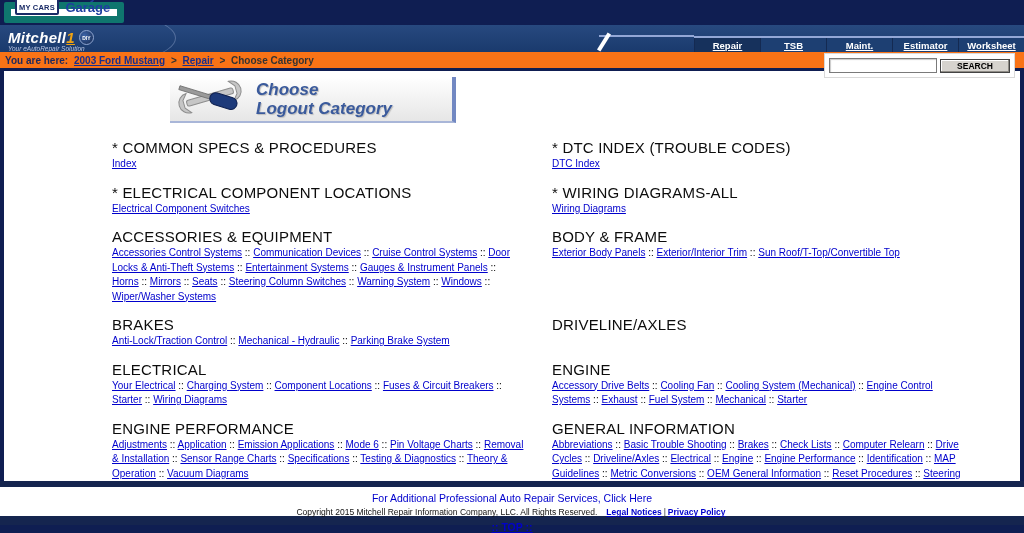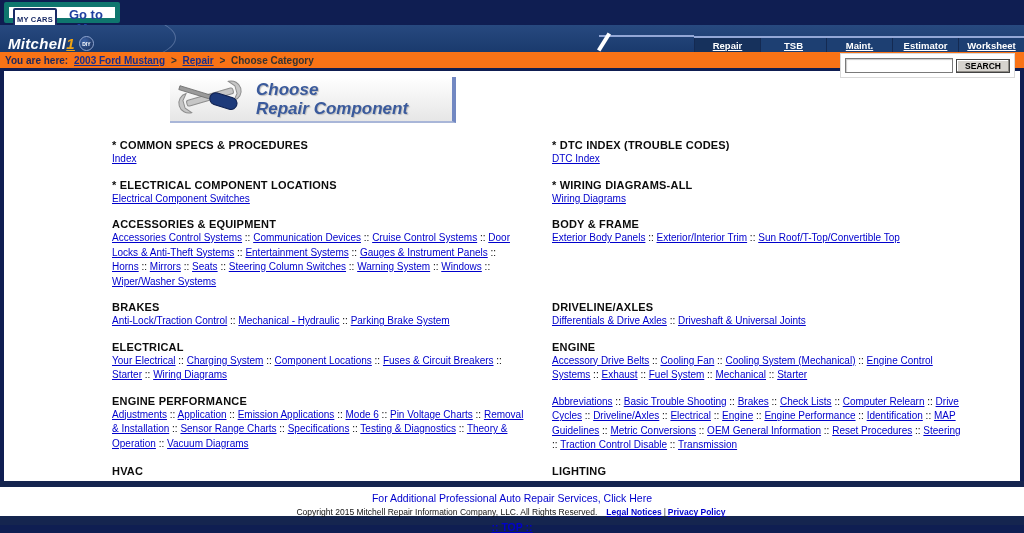--- a/index.html
+++ b/index.html
@@ -6,68 +6,68 @@
   html,body { width:1024px; height:533px; }
   body {
     font-family:"Liberation Sans", sans-serif;
     background:#0f1e52;
     position:relative; overflow:hidden;
   }
   a { cursor:pointer; }
 
   
   .topbar { height:25px; background:#0f1e52; display:flex; justify-content:space-between; padding:2px 6px 0 4px; }
-  .mycars-btn { background:#fff; border:5px solid #0f766e; border-radius:2px; display:flex; align-items:flex-start; gap:4px; padding:1px 4px; height:21px; cursor:pointer; }
+  .mycars-btn { background:#fff; border:7px solid #0f766e; border-radius:2px; display:flex; align-items:flex-end; gap:4px; padding:1px 4px; height:21px; cursor:pointer; }
   .plate { border:2px solid #1a2b66; border-radius:2px; padding:0 2px; background:#fff; }
   .plate .plate-top { height:3px; background:#7d89c2; margin:1px 0 0; border-radius:1px; }
   .plate .plate-txt { font-size:7.5px; font-weight:bold; color:#1a2b66; letter-spacing:0.2px; }
   .garage-label { color:#1f3fa0; font-weight:bold; font-size:13px; line-height:1.05; width:50px; }
   .top-right { text-align:right; }
   .top-links { font-size:10px; font-weight:bold;margin-top:25px; }
   .top-links a { color:#fff; text-decoration:underline; }
   .top-links .pipe { color:#fff; font-weight:normal; margin:0 2px; }
   .version { font-size:8px; color:#cdd5ec; margin-top:13px; }
 
   
   .logobar { height:27px; background:linear-gradient(#27497f,#1a3a6d); position:relative; overflow:hidden; }
   .logo-ellipse { position:absolute; left:-14px; top:-16px; width:190px; height:58px; border:1px solid rgba(180,195,230,0.35); border-radius:50%; pointer-events:none; }
-  .logo-block { position:absolute; left:8px; top:10px; }
+  .logo-block { position:absolute; left:8px; top:4px; }
   .brand-line { display:flex; align-items:center; gap:4px; }
   .brand { font-size:15px; font-weight:bold; font-style:italic; color:#fff; letter-spacing:0.3px; }
   .brand-one { color:#f0a312; text-decoration:underline; }
   .brand-badge { width:15px; height:15px; border-radius:50%; background:radial-gradient(circle at 35% 35%, #3d64a8, #15294f); border:1px solid #8fa6d2; color:#fff; font-size:5px; font-weight:bold; display:flex; align-items:center; justify-content:center; }
   .tagline { font-size:6.5px; color:#b9c5e0; margin-top:-1px; font-style:italic; }
   .tab-line-ext { position:absolute; right:330px; bottom:15px; width:95px; height:2px; background:#93a7d6; }
   .diag { position:absolute; right:418px; bottom:0; width:4px; height:20px; background:#fff; transform:rotate(32deg); }
   .tabs-wrap { position:absolute; right:0; bottom:0; width:330px; border-top:2px solid #93a7d6; display:flex; height:16px; background:#1d3f72; }
   .tab { flex:1; display:flex; align-items:center; justify-content:center; font-size:9.5px; font-weight:bold; color:#fff; text-decoration:underline; border-left:1px solid #142a52; background:#1d3f72; }
   .tab.active { background:#16315c; }
 
   
   .crumb-strip { height:16px; background:#f97316; position:relative; }
   .breadcrumb { padding:3px 0 0 5px; font-size:10px; color:#202a5e; font-weight:bold; }
   .breadcrumb a { color:#1a2e8c; text-decoration:underline; margin:0 3px; }
   .breadcrumb .bc-sep { color:#333; font-weight:bold; }
   .breadcrumb .bc-current { color:#333; margin-left:3px; }
   .search-box { position:absolute; right:9px; top:1px; background:#fff; border:1px solid #d9d9d9; padding:4px 4px; display:flex; align-items:center; gap:3px; z-index:5; }
   .search-input { width:108px; height:15px; border:1px solid #7a7a7a; box-shadow:inset 1px 1px 1px #c9c9c9; font-size:10px; padding:0 2px; }
-  .search-btn { font-size:8.5px; font-weight:bold; color:#000; background:#d6d3ce; border:1px solid #444; box-shadow:inset -1px -1px 0 #8f8c86, inset 1px 1px 0 #fff; padding:1px 8px; cursor:pointer; font-family:"Liberation Sans", sans-serif; }
+  .search-btn { font-size:8.5px; font-weight:bold; color:#000; background:#d6d3ce; border:1px solid #444; box-shadow:inset -1px -1px 0 #8f8c86, inset 1px 1px 0 #fff; padding:1px 16px; cursor:pointer; font-family:"Liberation Sans", sans-serif; }
 
   .divider-bar { height:3px; background:#0f1e52; }
 
   
   .main { height:410px; background:#fff; margin:0 4px; overflow:hidden; }
   .banner { margin:6px 0 16px 166px; width:286px; height:46px; display:flex; align-items:center; gap:10px;
             background:linear-gradient(#ffffff,#e6e6e6); border-right:4px solid #7288c2; border-bottom:2px solid #a9b6d8; padding-left:4px; }
   .banner-title { font-size:17px; font-weight:bold; font-style:italic; color:#3a5a9c; line-height:1.12; text-shadow:1px 1px 1px #bdbdbd; }
   .tools-icon { flex:0 0 auto; }
 
   
   .cat-grid { display:grid; grid-template-columns:412px 412px; column-gap:28px; row-gap:12px; margin:16px 0 0 108px; }
-  .cat-heading { font-size:11px; font-weight:bold; color:#0c0c0c; letter-spacing:0.2px; margin-bottom:1px; }
+  .cat-heading { font-size:15px; font-weight:normal; color:#0c0c0c; letter-spacing:0.2px; margin-bottom:1px; }
   .cat-links { font-size:10px; line-height:14.5px; color:#000; }
   .cat-links a { color:#0000cc; text-decoration:underline; }
   .cat-sep { color:#000; }
 
   
   .foot-bar-top { height:6px; background:#15254f; }
   .footer-white { height:29px; background:#fff; text-align:center; padding-top:1px; }
   .promo-link { font-size:10.5px; color:#0000cc; }
   .copy-line { font-size:8.5px; color:#111; margin-top:1px; }
   .copy-line a { color:#0000cc; text-decoration:underline; font-weight:bold; margin:0 2px; }
@@ -144,21 +144,21 @@
         </g>
 
         <g transform="rotate(17 36 22)">
           <rect x="4" y="20" width="34" height="4" fill="#9a9a9a" stroke="#6e6e6e" stroke-width="0.8"></rect>
           <rect x="36" y="16" width="28" height="12" rx="6" fill="#1d3a7a" stroke="#0e2050" stroke-width="1"></rect>
         </g>
       </svg>
     </span>
     <div class="banner-title">
       <div>Choose</div>
-      <div>Repair Component</div>
+      <div>Logout Category</div>
     </div>
   </div>
 
   <div class="cat-grid" id="cat-grid">
       <div class="cat-cell">
         <div class="cat-heading">* COMMON SPECS &amp; PROCEDURES</div>
         <div class="cat-links"><a>Index</a></div>
       </div>
       <div class="cat-cell">
         <div class="cat-heading">* DTC INDEX (TROUBLE CODES)</div>
@@ -179,35 +179,35 @@
       <div class="cat-cell">
         <div class="cat-heading">BODY &amp; FRAME</div>
         <div class="cat-links"><a>Exterior Body Panels</a><span class="cat-sep"> :: </span><a>Exterior/Interior Trim</a><span class="cat-sep"> :: </span><a>Sun Roof/T-Top/Convertible Top</a></div>
       </div>
       <div class="cat-cell">
         <div class="cat-heading">BRAKES</div>
         <div class="cat-links"><a>Anti-Lock/Traction Control</a><span class="cat-sep"> :: </span><a>Mechanical - Hydraulic</a><span class="cat-sep"> :: </span><a>Parking Brake System</a></div>
       </div>
       <div class="cat-cell">
         <div class="cat-heading">DRIVELINE/AXLES</div>
-        <div class="cat-links"><a>Differentials &amp; Drive Axles</a><span class="cat-sep"> :: </span><a>Driveshaft &amp; Universal Joints</a></div>
       </div>
       <div class="cat-cell">
         <div class="cat-heading">ELECTRICAL</div>
         <div class="cat-links"><a>Your Electrical</a><span class="cat-sep"> :: </span><a>Charging System</a><span class="cat-sep"> :: </span><a>Component Locations</a><span class="cat-sep"> :: </span><a>Fuses &amp; Circuit Breakers</a><span class="cat-sep"> :: </span><a>Starter</a><span class="cat-sep"> :: </span><a>Wiring Diagrams</a></div>
       </div>
       <div class="cat-cell">
         <div class="cat-heading">ENGINE</div>
         <div class="cat-links"><a>Accessory Drive Belts</a><span class="cat-sep"> :: </span><a>Cooling Fan</a><span class="cat-sep"> :: </span><a>Cooling System (Mechanical)</a><span class="cat-sep"> :: </span><a>Engine Control Systems</a><span class="cat-sep"> :: </span><a>Exhaust</a><span class="cat-sep"> :: </span><a>Fuel System</a><span class="cat-sep"> :: </span><a>Mechanical</a><span class="cat-sep"> :: </span><a>Starter</a></div>
       </div>
       <div class="cat-cell">
         <div class="cat-heading">ENGINE PERFORMANCE</div>
         <div class="cat-links"><a>Adjustments</a><span class="cat-sep"> :: </span><a>Application</a><span class="cat-sep"> :: </span><a>Emission Applications</a><span class="cat-sep"> :: </span><a>Mode 6</a><span class="cat-sep"> :: </span><a>Pin Voltage Charts</a><span class="cat-sep"> :: </span><a>Removal &amp; Installation</a><span class="cat-sep"> :: </span><a>Sensor Range Charts</a><span class="cat-sep"> :: </span><a>Specifications</a><span class="cat-sep"> :: </span><a>Testing &amp; Diagnostics</a><span class="cat-sep"> :: </span><a>Theory &amp; Operation</a><span class="cat-sep"> :: </span><a>Vacuum Diagrams</a></div>
       </div>
       <div class="cat-cell">
+        <div class="cat-heading">GENERAL INFORMATION</div>
         <div class="cat-links"><a>Abbreviations</a><span class="cat-sep"> :: </span><a>Basic Trouble Shooting</a><span class="cat-sep"> :: </span><a>Brakes</a><span class="cat-sep"> :: </span><a>Check Lists</a><span class="cat-sep"> :: </span><a>Computer Relearn</a><span class="cat-sep"> :: </span><a>Drive Cycles</a><span class="cat-sep"> :: </span><a>Driveline/Axles</a><span class="cat-sep"> :: </span><a>Electrical</a><span class="cat-sep"> :: </span><a>Engine</a><span class="cat-sep"> :: </span><a>Engine Performance</a><span class="cat-sep"> :: </span><a>Identification</a><span class="cat-sep"> :: </span><a>MAP Guidelines</a><span class="cat-sep"> :: </span><a>Metric Conversions</a><span class="cat-sep"> :: </span><a>OEM General Information</a><span class="cat-sep"> :: </span><a>Reset Procedures</a><span class="cat-sep"> :: </span><a>Steering</a><span class="cat-sep"> :: </span><a>Traction Control Disable</a><span class="cat-sep"> :: </span><a>Transmission</a></div>
       </div>
       <div class="cat-cell">
         <div class="cat-heading">HVAC</div>
       </div>
       <div class="cat-cell">
         <div class="cat-heading">LIGHTING</div>
       </div>
     </div>
 </div>

